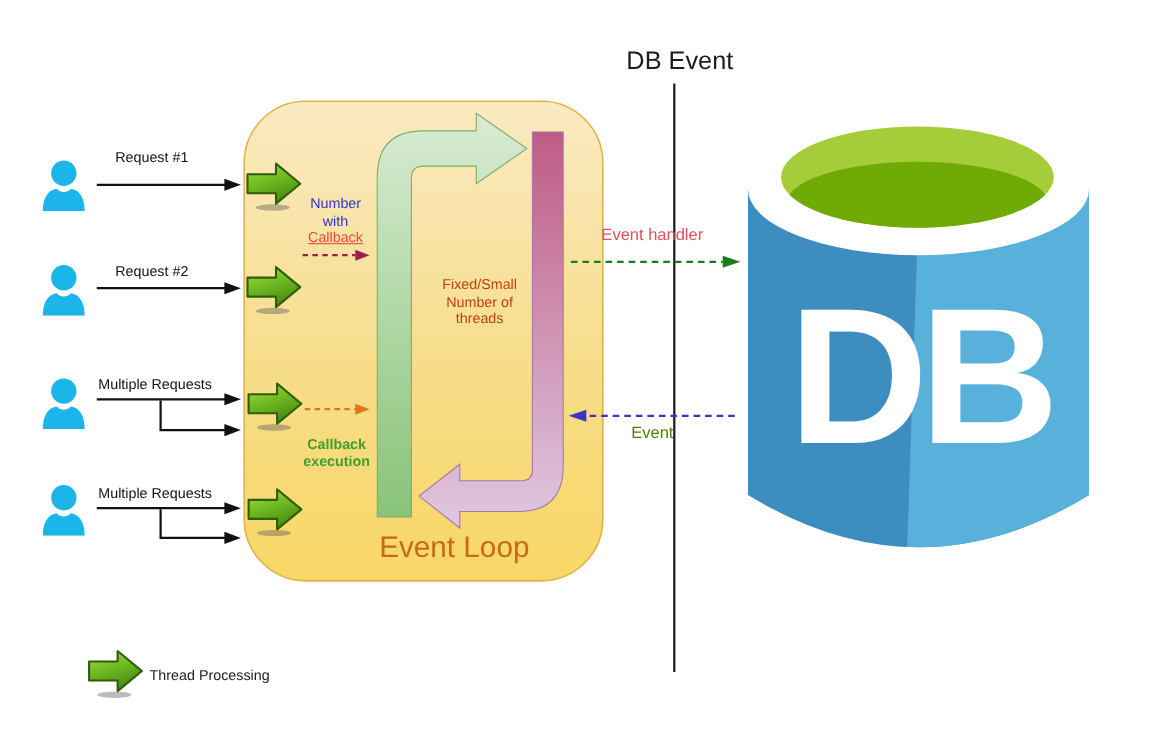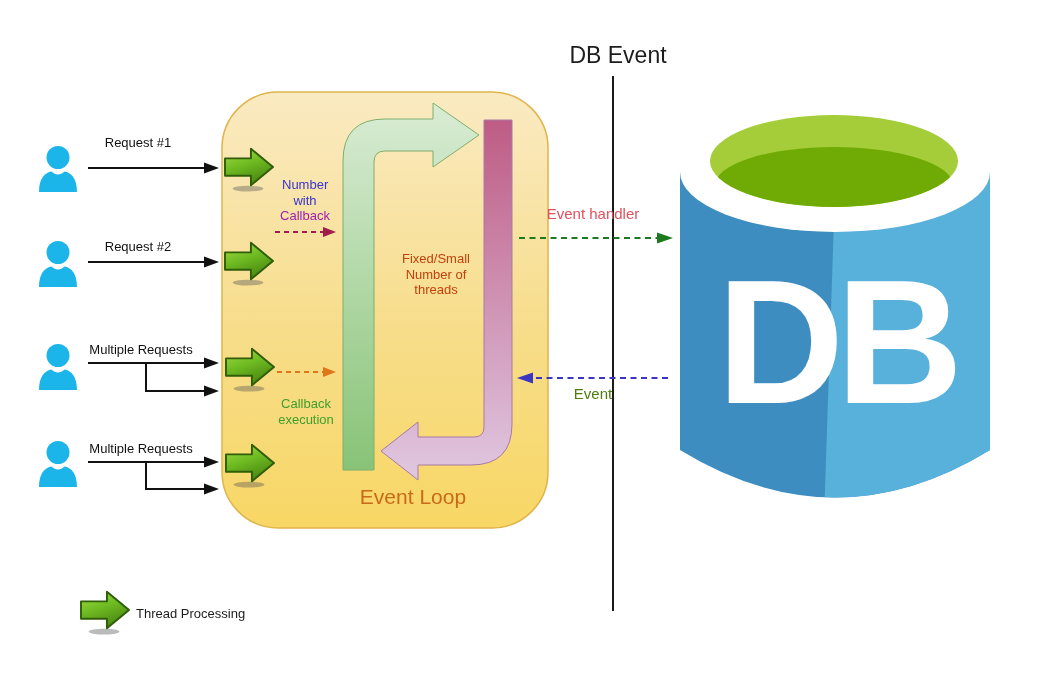--- a/index.html
+++ b/index.html
@@ -10,24 +10,24 @@
   #shapes{position:absolute;left:0;top:0;}
   .lbl{position:absolute;color:#111;font-size:13px;line-height:15.5px;}
   .c{text-align:center;}
   .db-layer-title{left:562px;top:42px;width:112px;font-size:23px;line-height:26px;color:#1c1c1c;}
   .req1{left:86px;top:135px;width:104px;}
   .req2{left:86px;top:239px;width:104px;}
   .req3{left:81px;top:342px;width:120px;}
   .req4{left:81px;top:441px;width:120px;}
   .ewc{left:260px;top:177px;width:90px;color:#3534CE;}
   .ewc .ew{display:block;width:46px;margin:0 auto;}
-  .ewc .cb{display:block;color:#a21caf;}
+  .ewc .cb{display:block;color:#ef4444;text-decoration:underline;}
   .threads-note{left:388px;top:251px;width:96px;color:#c2410c;}
-  .cb-exec{left:264px;top:396px;width:84px;color:#3E9E2E;}
-  .event-loop-title{left:340px;top:484px;width:146px;font-size:21px;line-height:26px;color:#C96A1A;}
+  .cb-exec{left:264px;top:396px;width:84px;color:#3E9E2E;font-weight:bold;}
+  .event-loop-title{left:340px;top:484px;width:146px;font-size:27px;line-height:26px;color:#C96A1A;}
   .event-handler{left:533px;top:206px;width:120px;font-size:15px;color:#E2505E;}
   .event-lbl{left:563px;top:386px;width:60px;font-size:15px;color:#4d7c0f;}
   .legend-lbl{left:136px;top:606px;width:130px;color:#1c1c1c;}
 </style>
 </head>
 <body>
 
 <div id="canvas">
 
   <svg id="shapes" width="1049" height="678" viewBox="0 0 1049 678">

